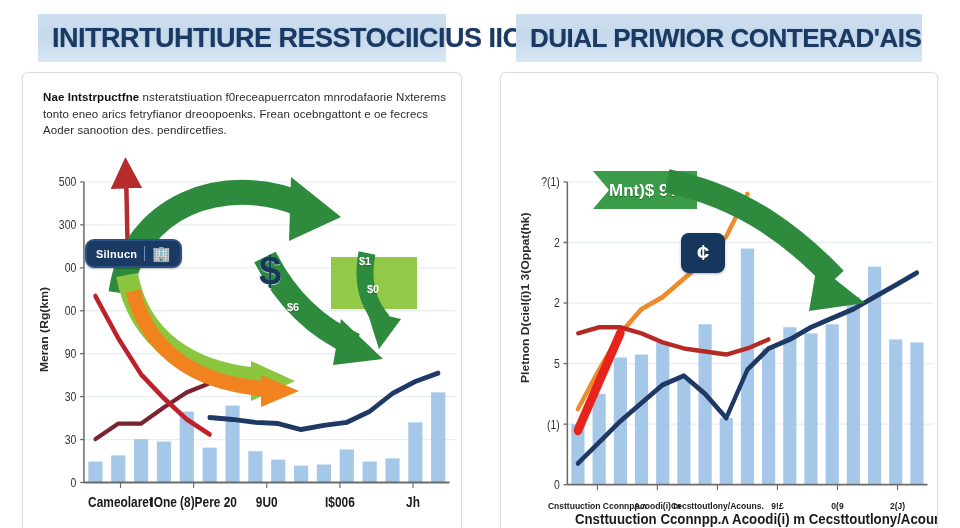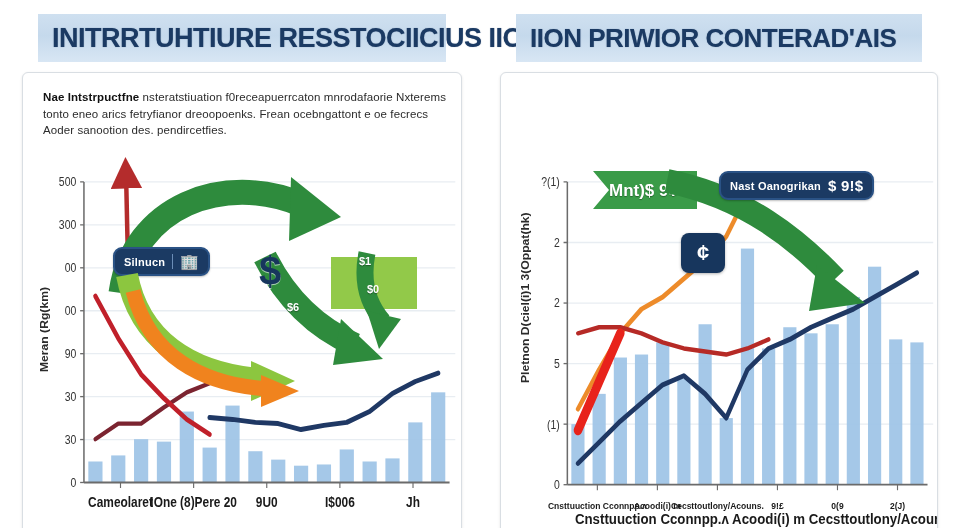--- a/index.html
+++ b/index.html
@@ -225,21 +225,21 @@
           </marker>
         </defs>
         <path d="M36,120 C34,80 34,45 33,14" stroke="#b42c2c" stroke-width="4.5" fill="none" marker-end="url(#Lredhead)"></path>
       </svg>
 
       <svg style="position:absolute;left:80px;top:92px;width:280px;height:150px;overflow:visible;">
         <path d="M18,128 C30,42 120,6 200,40" stroke="#2e8b3d" stroke-width="25" fill="none" stroke-linecap="butt"></path>
         <path d="M188,12 L238,52 L186,76 z" fill="#2e8b3d"></path>
       </svg>
 
-      <div class="badge" style="left:62px;top:174px;margin-left:28px;">
+      <div class="badge" style="left:62px;top:166px;">
         <span>Silnucn</span>
         <span class="sep"></span>
         <span class="gl">🏢</span>
       </div>
 
       <svg style="position:absolute;left:96px;top:196px;width:210px;height:130px;overflow:visible;">
         <path d="M8,6 C20,70 70,104 140,110" stroke="#8cc63f" stroke-width="22" fill="none"></path>
         <path d="M132,92 L176,112 L132,132 z" fill="#8cc63f"></path>
       </svg>
 
@@ -263,21 +263,21 @@
       </svg>
       <div class="arrow-label" style="left:336px;top:182px;">$1</div>
       <div class="arrow-label" style="left:344px;top:210px;">$0</div>
 
     </div>
   </div>
 
   <div class="panel right">
 
     <div class="title-band">
-      <div class="ttl">IION PRIWIOR CONTERAD'AIS</div>
+      <div class="ttl">DUIAL PRIWIOR CONTERAD'AIS</div>
     </div>
 
     <div class="card">
 
 
       <div class="chart">
         <svg viewBox="0 0 460 362" preserveAspectRatio="none">
           <g id="R-grid">
               <line x1="70" y1="247.2" x2="456" y2="247.2" stroke="#e8edf2" stroke-width="1.2"></line>
               <line x1="70" y1="192.39999999999998" x2="456" y2="192.39999999999998" stroke="#e8edf2" stroke-width="1.2"></line>
@@ -350,24 +350,20 @@
       <svg style="position:absolute;left:92px;top:96px;width:130px;height:56px;overflow:visible;">
         <path d="M0,2 L104,2 L104,40 L0,40 L16,21 z" fill="#3a9b48"></path>
       </svg>
       <div class="arrow-label" style="left:108px;top:108px;font-size:17px;">Mnt)$ 9¥</div>
 
       <svg style="position:absolute;left:158px;top:96px;width:260px;height:150px;overflow:visible;">
         <path d="M8,12 C88,28 140,72 176,110" stroke="#2e8b3d" stroke-width="24" fill="none"></path>
         <path d="M158,96 L206,134 L150,142 z" fill="#2e8b3d"></path>
       </svg>
 
-      <div class="badge" style="left:218px;top:98px;">
-        <span>Nast Oanogrikan</span>
-        <span class="gl">$ 9!$</span>
-      </div>
 
       <div class="sq-badge" style="left:180px;top:160px;">
         <span>¢</span>
       </div>
 
     </div>
   </div>
 
 </div>
 

